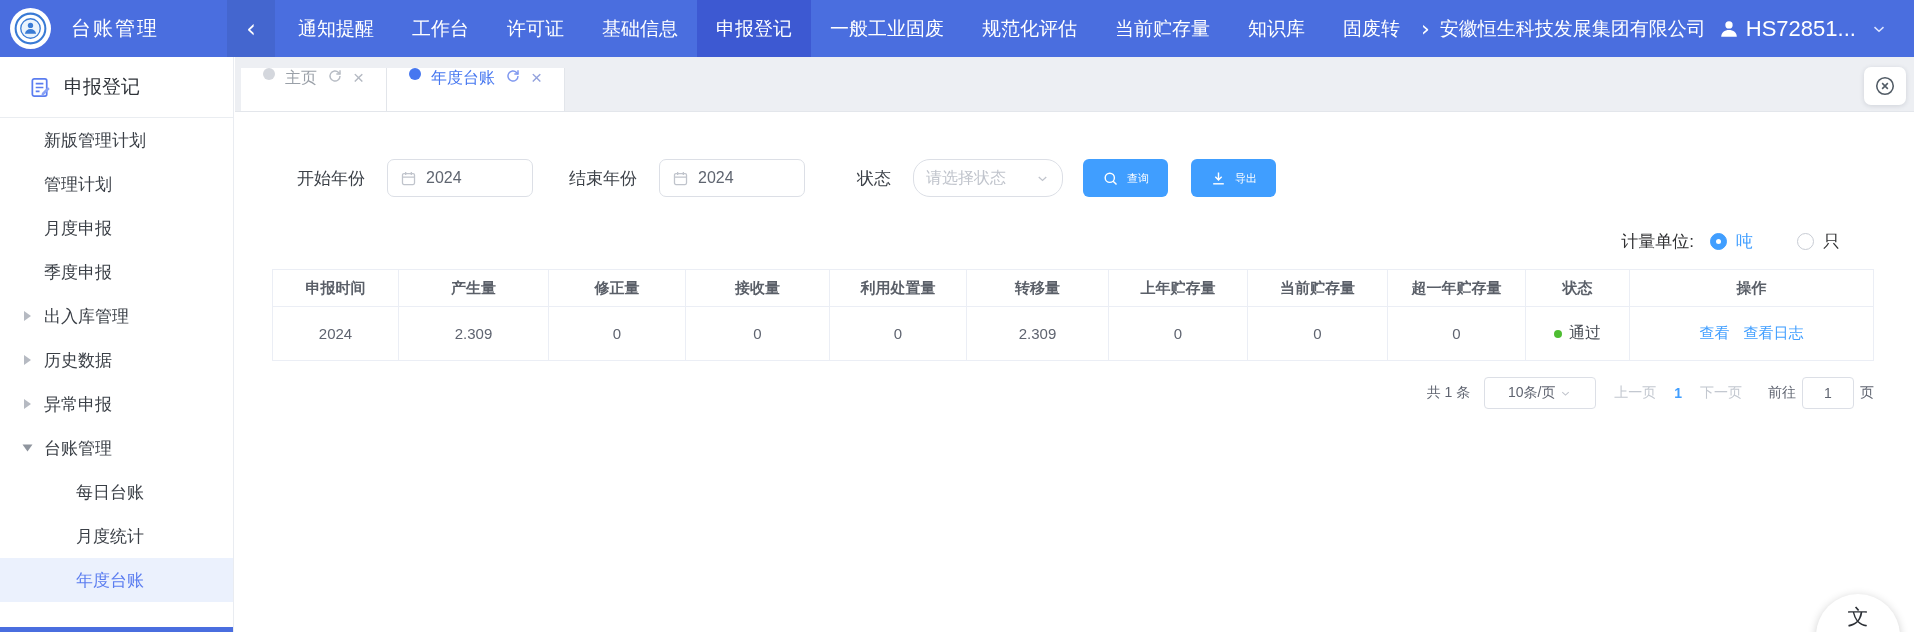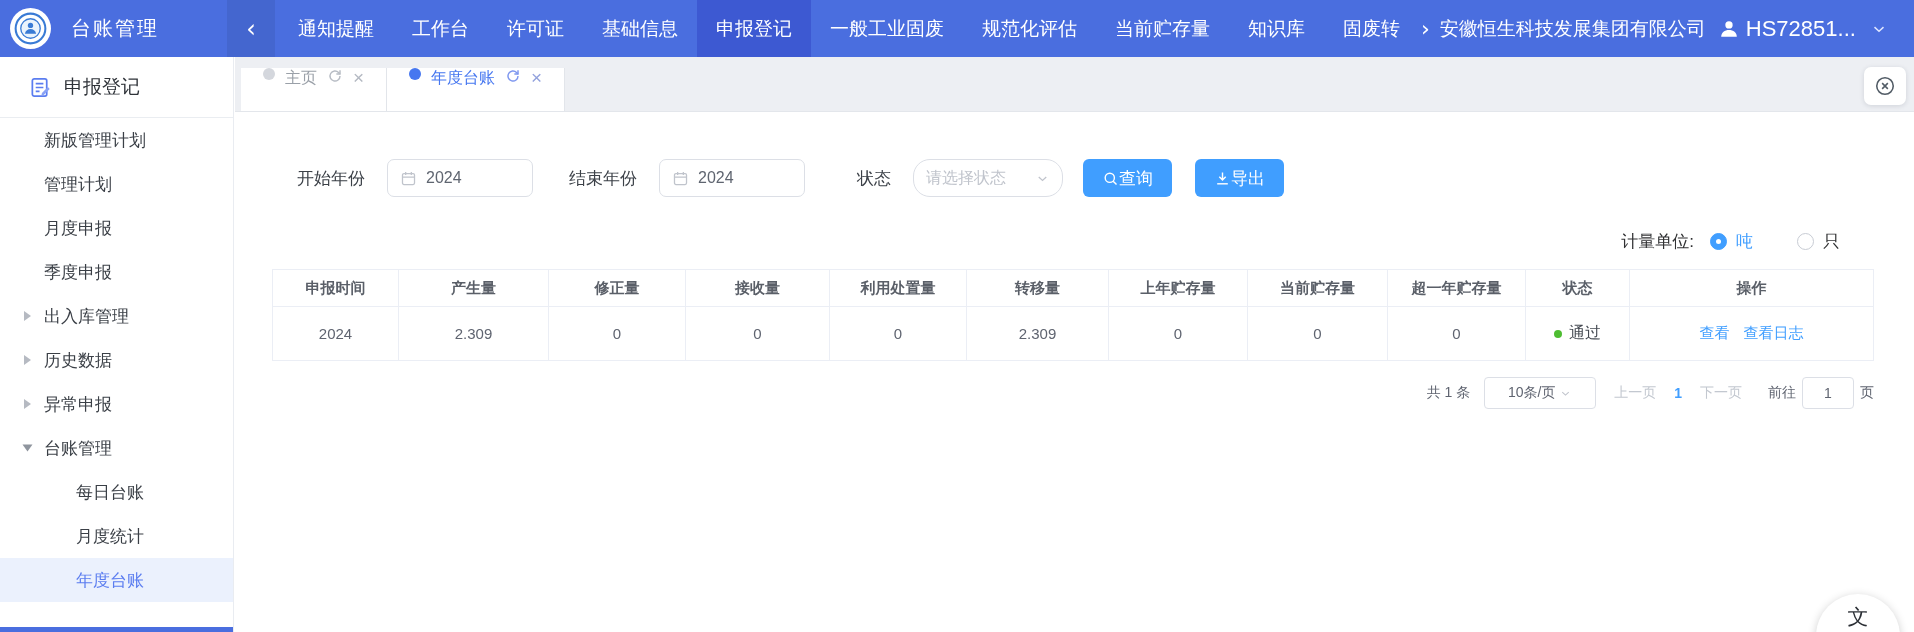--- a/index.html
+++ b/index.html
@@ -62,21 +62,21 @@
   .filter-row{display:flex;align-items:center;margin:47px 0 0 62px}
   .f-label{font-size:17px;color:#3c4148;margin-right:22px;white-space:nowrap}
   .inputbox{width:146px;height:38px;border:1px solid #dcdfe6;border-radius:7px;display:flex;align-items:center;
     padding:0 12px;gap:9px;color:#5f6570;font-size:16px;background:#fff;cursor:text}
   .inputbox .i-cal{width:17px;height:17px;color:#c0c4cc;flex:none}
   .mr36{margin-right:36px}.mr52{margin-right:52px}.mr20{margin-right:20px}.mr23{margin-right:23px}
   .selectbox{width:150px;height:38px;border:1px solid #dcdfe6;border-radius:17px;display:flex;align-items:center;
     justify-content:space-between;padding:0 12px;font-size:16px;color:#c0c4cc;background:#fff;cursor:pointer}
   .selectbox .i-chev{width:15px;height:15px;color:#c0c4cc}
   .btn{height:38px;padding:0 19px;background:var(--accent);color:#fff;border:none;border-radius:6px;
-    font-size:17px;display:flex;align-items:center;cursor:pointer;
+    font-size:11px;display:flex;align-items:center;gap:8px;cursor:pointer;
     font-family:Liberation Mono, monospace}
   .btn svg{width:17px;height:17px}
   .unit-row{display:flex;align-items:center;justify-content:flex-end;margin:33px 74px 0 0;font-size:17px;color:#303133}
   .radio{display:flex;align-items:center;gap:9px;cursor:pointer}
   .radio.sel{color:var(--accent)}
   .rc{width:17px;height:17px;border-radius:50%;border:1px solid #c8ccd4;background:#fff;position:relative;flex:none}
   .radio.sel .rc{background:var(--accent);border-color:var(--accent)}
   .radio.sel .rc::after{content:"";position:absolute;inset:5px;background:#fff;border-radius:50%}
   .g16{margin-left:16px}.g44{margin-left:44px}
   .table-wrap{margin:16px 40px 0 37px}

